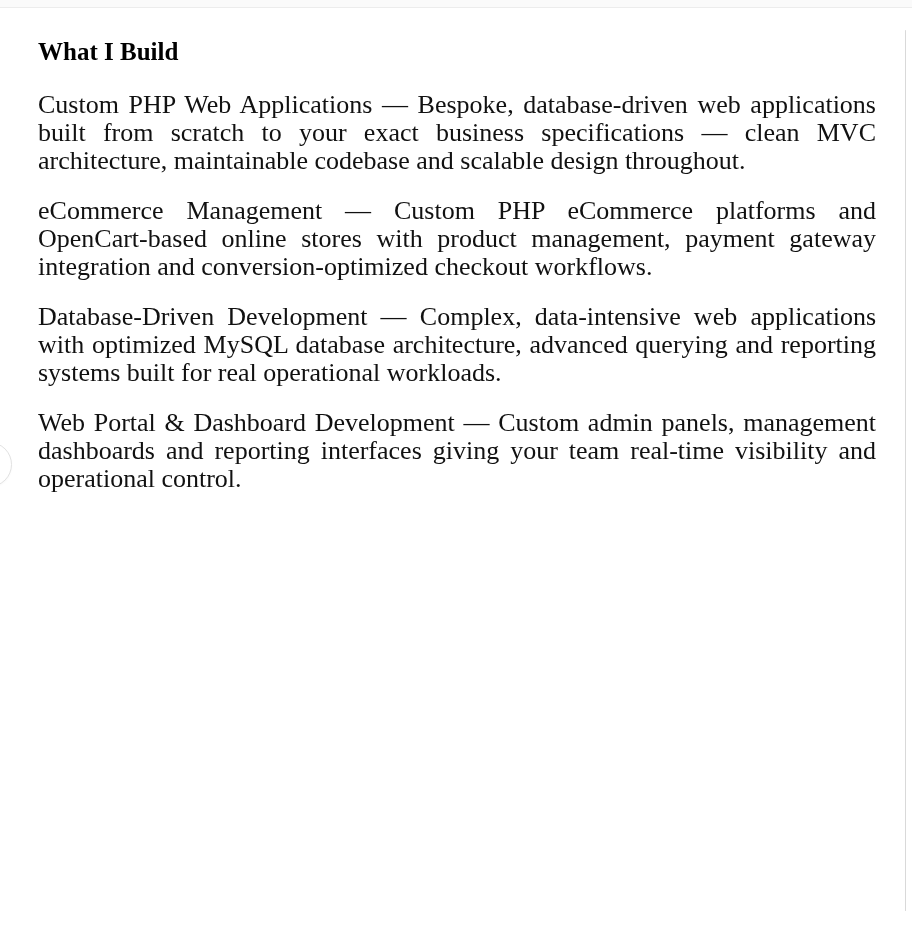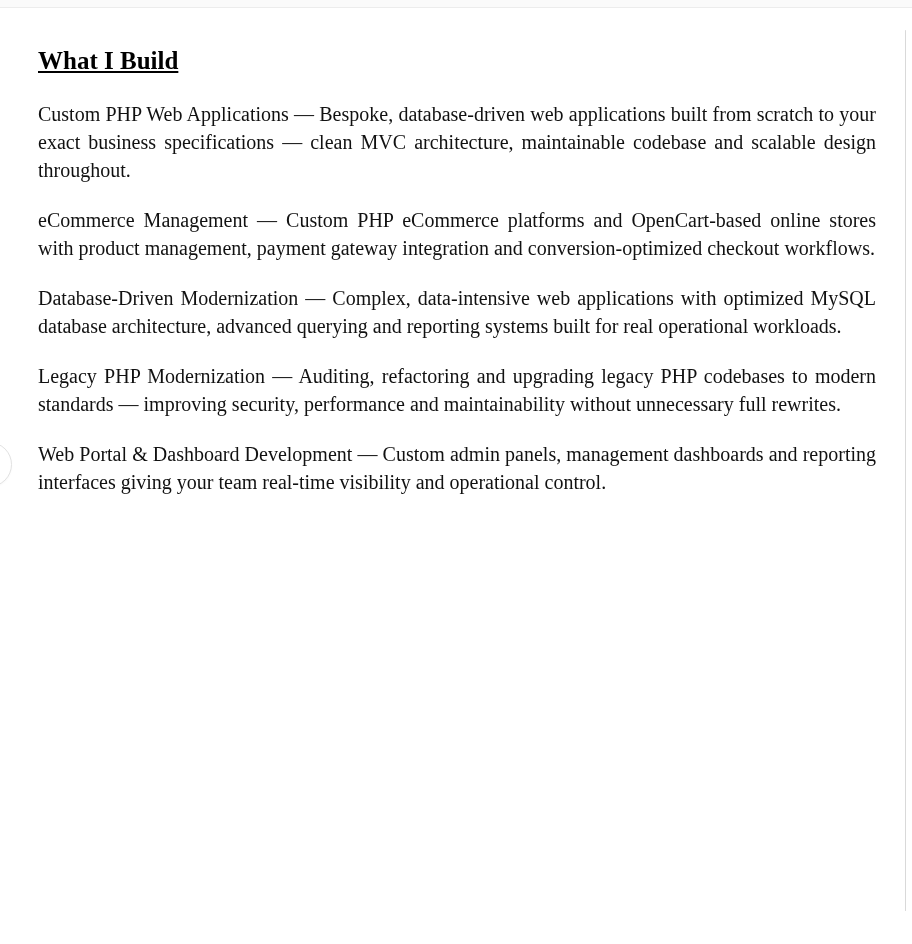--- a/index.html
+++ b/index.html
@@ -48,25 +48,24 @@
     top: 0; left: 0;
     box-sizing: border-box;
     width: 906px;
     padding: 37px 30px 0 38px;
   }
   .section-title {
     font-size: 25px;
     line-height: 30px;
     font-weight: bold;
     color: #000000;
-    margin: 9px 0 24px 0;
-    text-decoration: underline;
+    margin: 0 0 24px 0;
   }
   .service {
-    font-size: 20px;
+    font-size: 26px;
     line-height: 28px;
     color: #111111;
     margin: 0 0 22px 0;
     text-align: justify;
     -webkit-hyphens: auto;
     hyphens: auto;
   }
   .service span { color: inherit; }
 </style>
 </head>
@@ -79,18 +78,17 @@
 <div class="content">
   <h2 class="section-title">What I Build</h2>
 
   <p class="service"><span>Custom PHP Web Applications</span><span> — </span><span>Bespoke, database-driven web applications built from scratch to your exact business specifications — clean MVC architecture, maintainable codebase and scalable design throughout.</span></p>
 
 
   <p class="service"><span>eCommerce Management</span><span> — </span><span>Custom PHP eCommerce platforms and OpenCart-based online stores with product management, payment gateway integration and conversion-optimized checkout workflows.</span></p>
 
 
 
-  <p class="service"><span>Database-Driven Modernization</span><span> — </span><span>Complex, data-intensive web applications with optimized MySQL database architecture, advanced querying and reporting systems built for real operational workloads.</span></p>
+  <p class="service"><span>Database-Driven Development</span><span> — </span><span>Complex, data-intensive web applications with optimized MySQL database architecture, advanced querying and reporting systems built for real operational workloads.</span></p>
 
-  <p class="service"><span>Legacy PHP Modernization</span><span> — </span><span>Auditing, refactoring and upgrading legacy PHP codebases to modern standards — improving security, performance and maintainability without unnecessary full rewrites.</span></p>
 
   <p class="service"><span>Web Portal &amp; Dashboard Development</span><span> — </span><span>Custom admin panels, management dashboards and reporting interfaces giving your team real-time visibility and operational control.</span></p>
 </div>
 
 </body></html>

